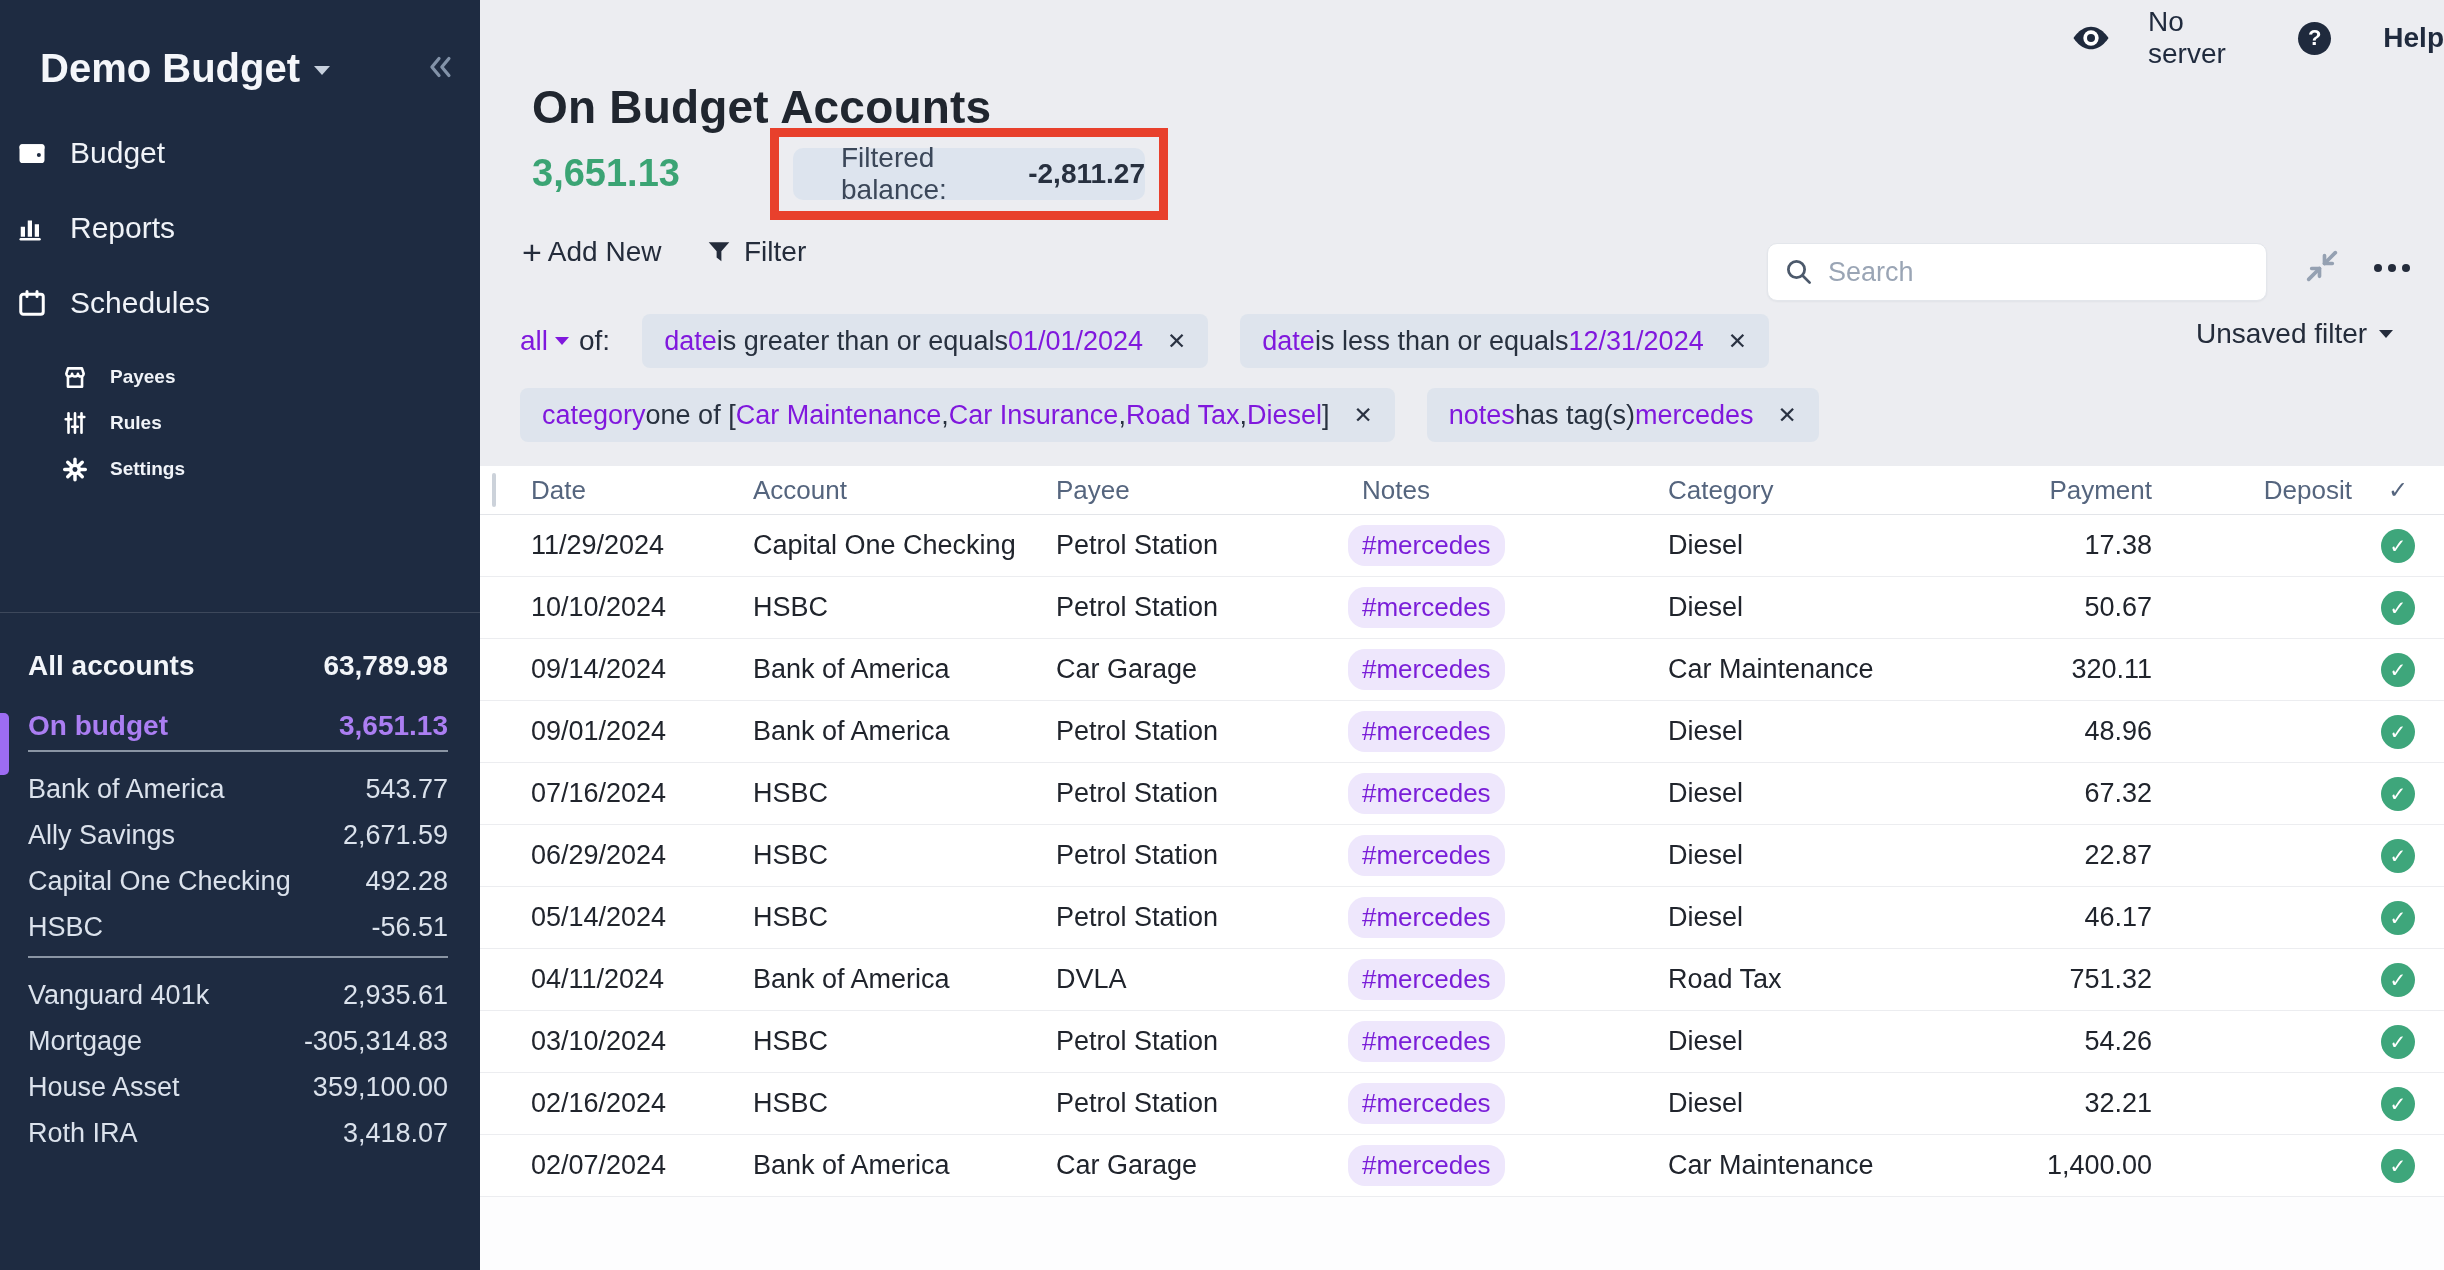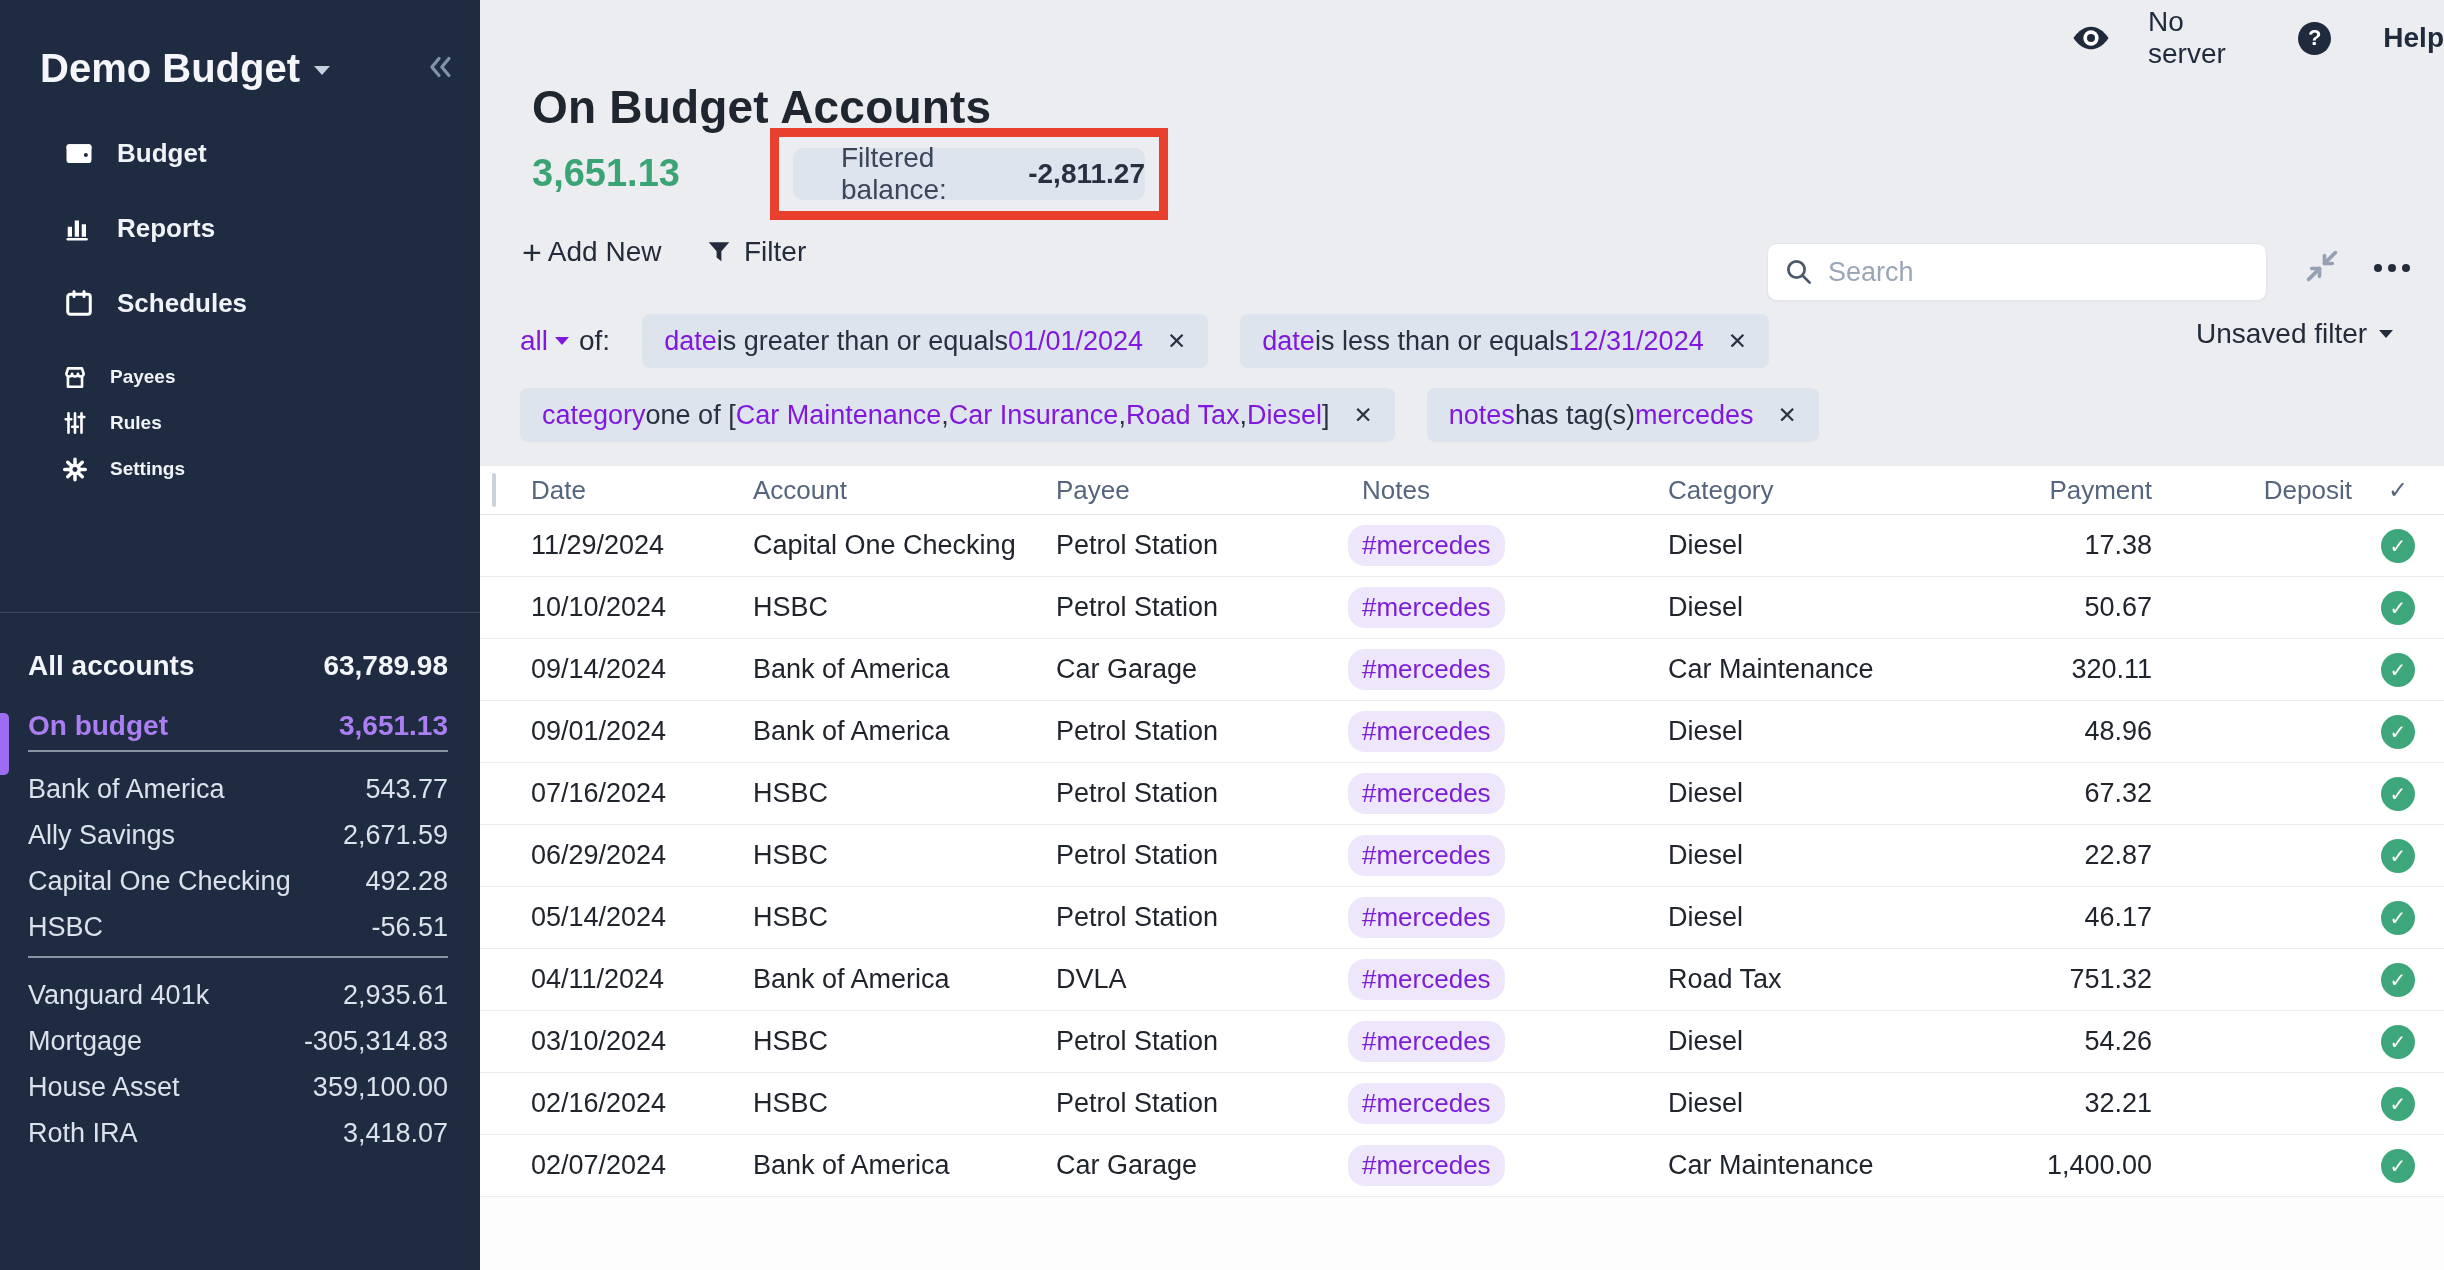--- a/index.html
+++ b/index.html
@@ -8,22 +8,22 @@
        font-family:"Liberation Sans","DejaVu Sans",sans-serif;color:#242b38;background:#ecedf1;}
 
   
   .sidebar{position:absolute;left:0;top:0;width:480px;height:1270px;background:#1e2b41;color:#eef1f6;}
   .sb-header{position:absolute;left:40px;top:46px;right:24px;display:flex;align-items:center;}
   .sb-title{font-size:40px;font-weight:700;color:#f4f6fa;display:flex;align-items:center;gap:14px;cursor:pointer;}
   .caret{width:0;height:0;border-left:8px solid transparent;border-right:8px solid transparent;border-top:9px solid currentColor;display:inline-block;}
   .sb-title .caret{color:#c7d0dd;margin-top:4px;}
   .sb-collapse{margin-left:auto;cursor:pointer;}
   .nav{position:absolute;left:0;top:136px;width:100%;}
-  .nav-item{display:flex;align-items:center;gap:22px;padding-left:63px;height:34px;margin-bottom:41px;
-            font-size:26px;font-weight:700;color:#f0f3f8;cursor:pointer;}
+  .nav-item{display:flex;align-items:center;gap:22px;padding-left:16px;height:34px;margin-bottom:41px;
+            font-size:30px;font-weight:400;color:#f0f3f8;cursor:pointer;}
   .nav-item .ic{width:32px;height:32px;flex:0 0 32px;display:flex;align-items:center;justify-content:center;}
   .nav-more{display:flex;align-items:center;gap:18px;padding-left:36px;height:34px;margin-bottom:36px;
             font-size:30px;font-weight:700;color:#f0f3f8;cursor:pointer;}
   .subnav .nav-item{padding-left:62px;height:32px;margin-bottom:14px;font-size:19px;font-weight:600;}
   .subnav .ic{width:26px;height:26px;flex:0 0 26px;}
   .sb-divider{position:absolute;left:0;top:612px;width:100%;height:1px;background:rgba(255,255,255,0.14);}
   .accounts{position:absolute;left:0;top:630px;width:100%;padding:18px 32px 0 28px;}
   .acct-row{display:flex;justify-content:space-between;align-items:center;font-size:27px;color:#dbe2ec;height:46px;cursor:pointer;}
   .acct-head{height:36px;font-weight:700;color:#f2f5f9;font-size:28px;}
   .acct-head.all{margin-bottom:24px;}

